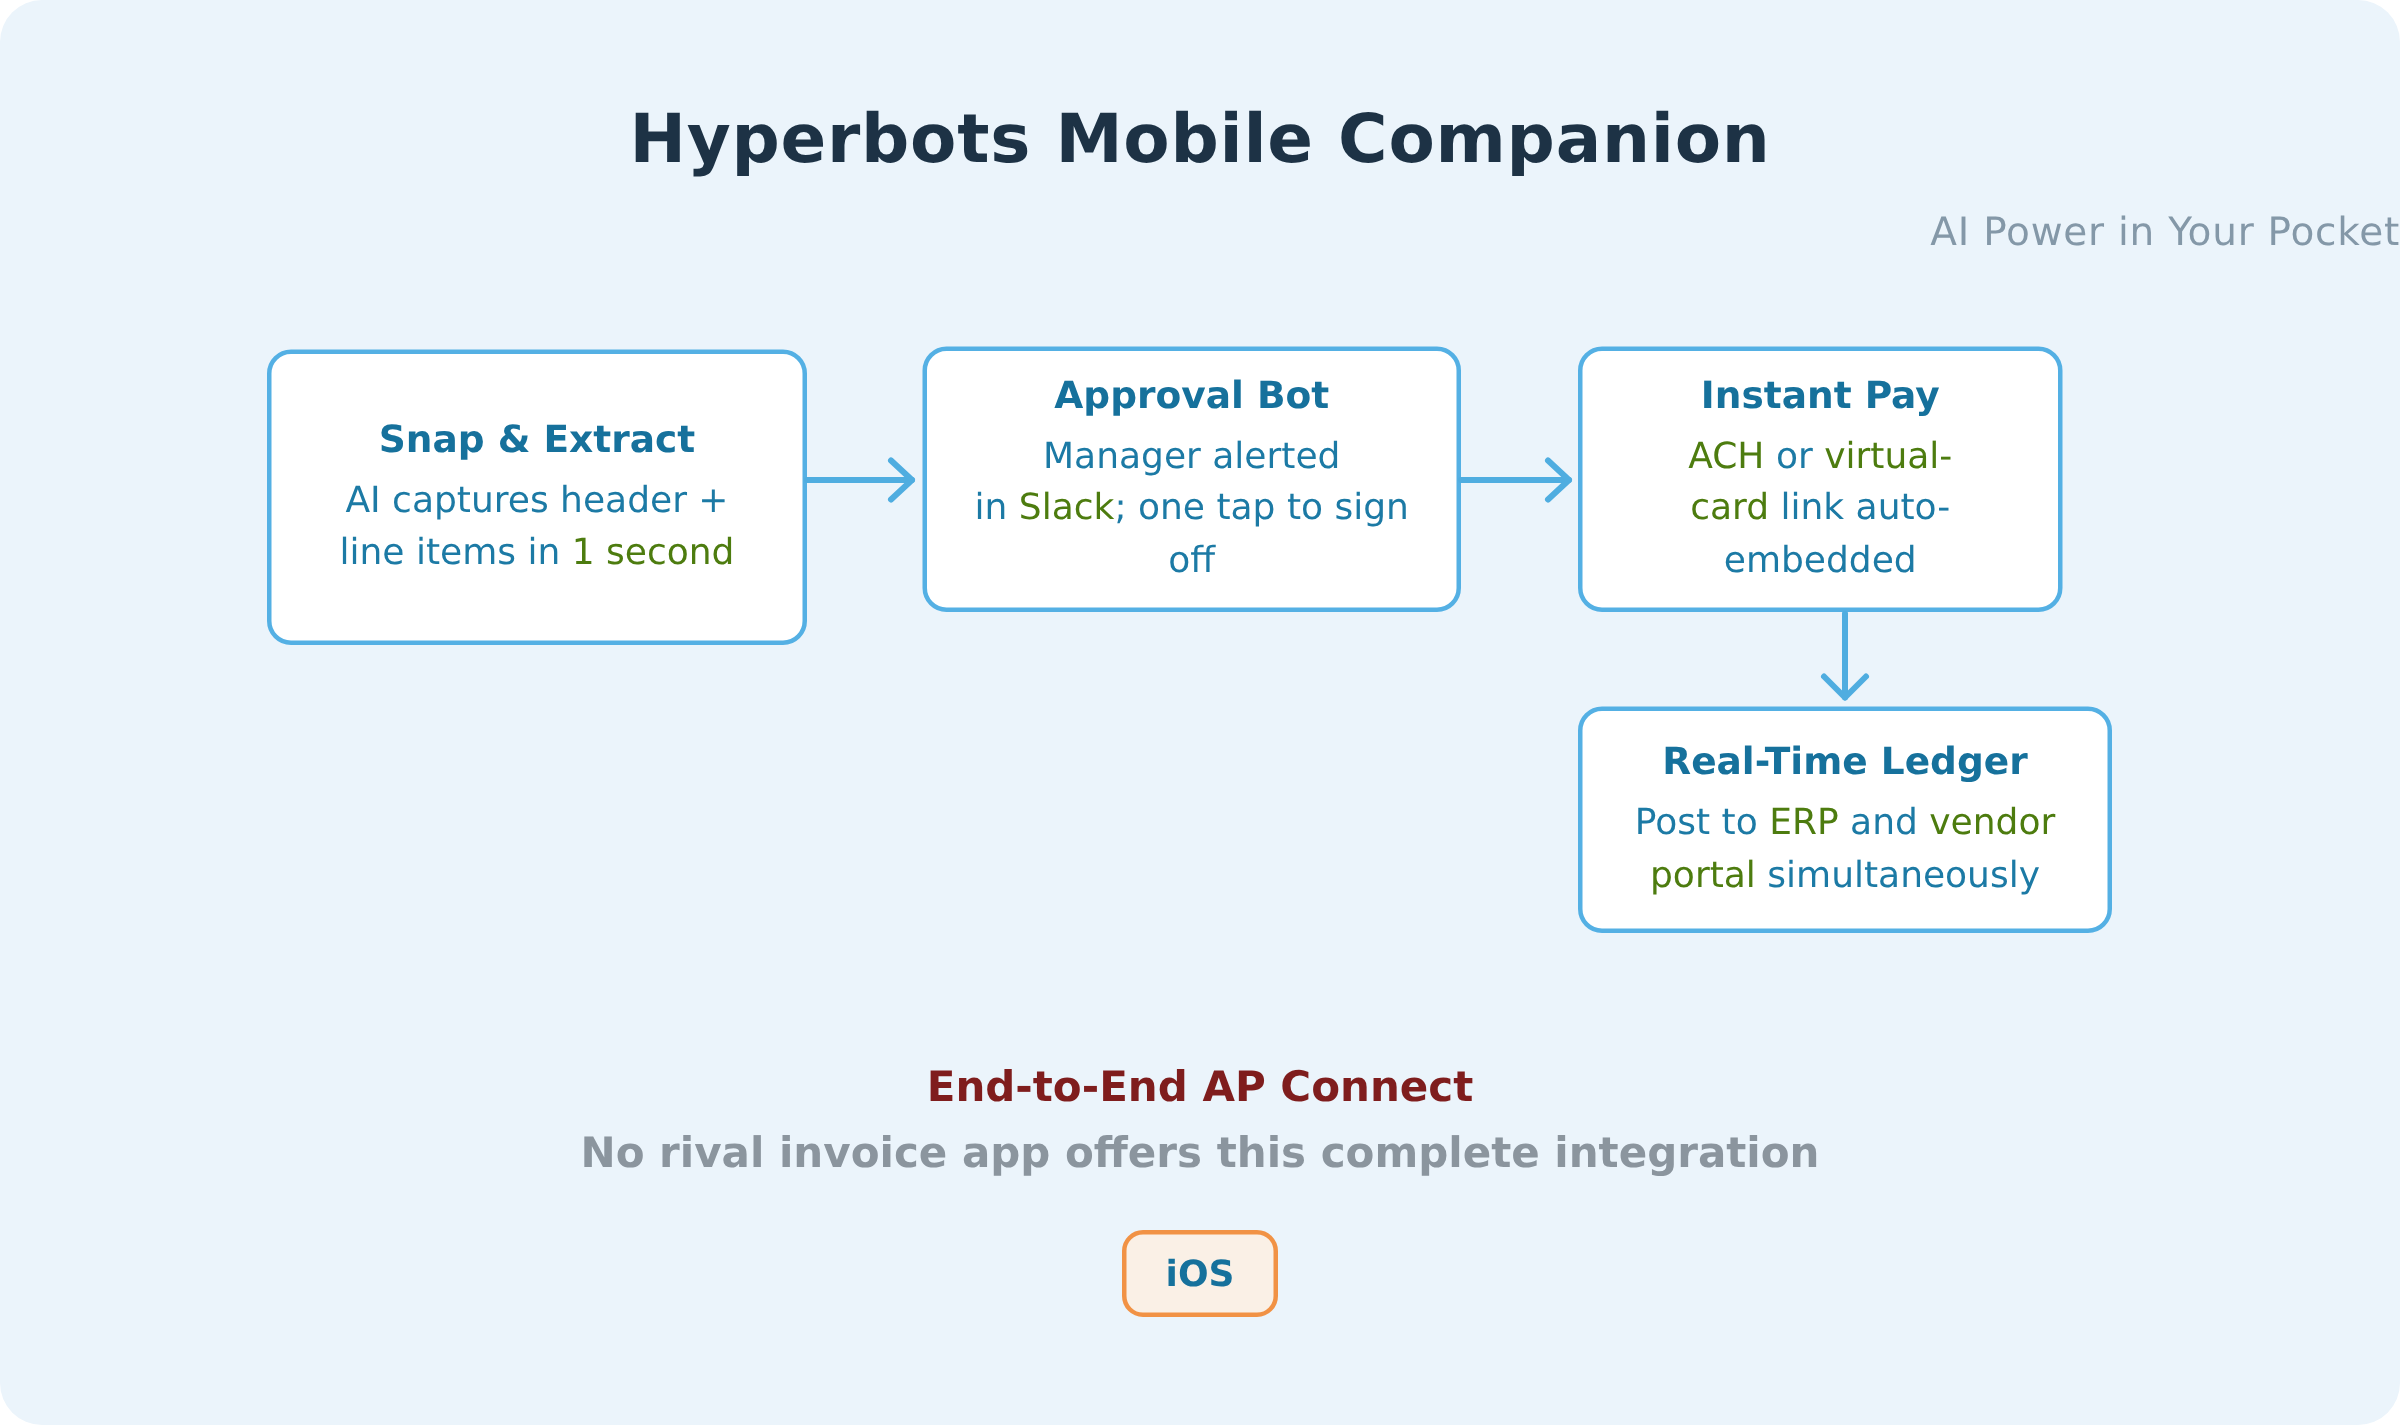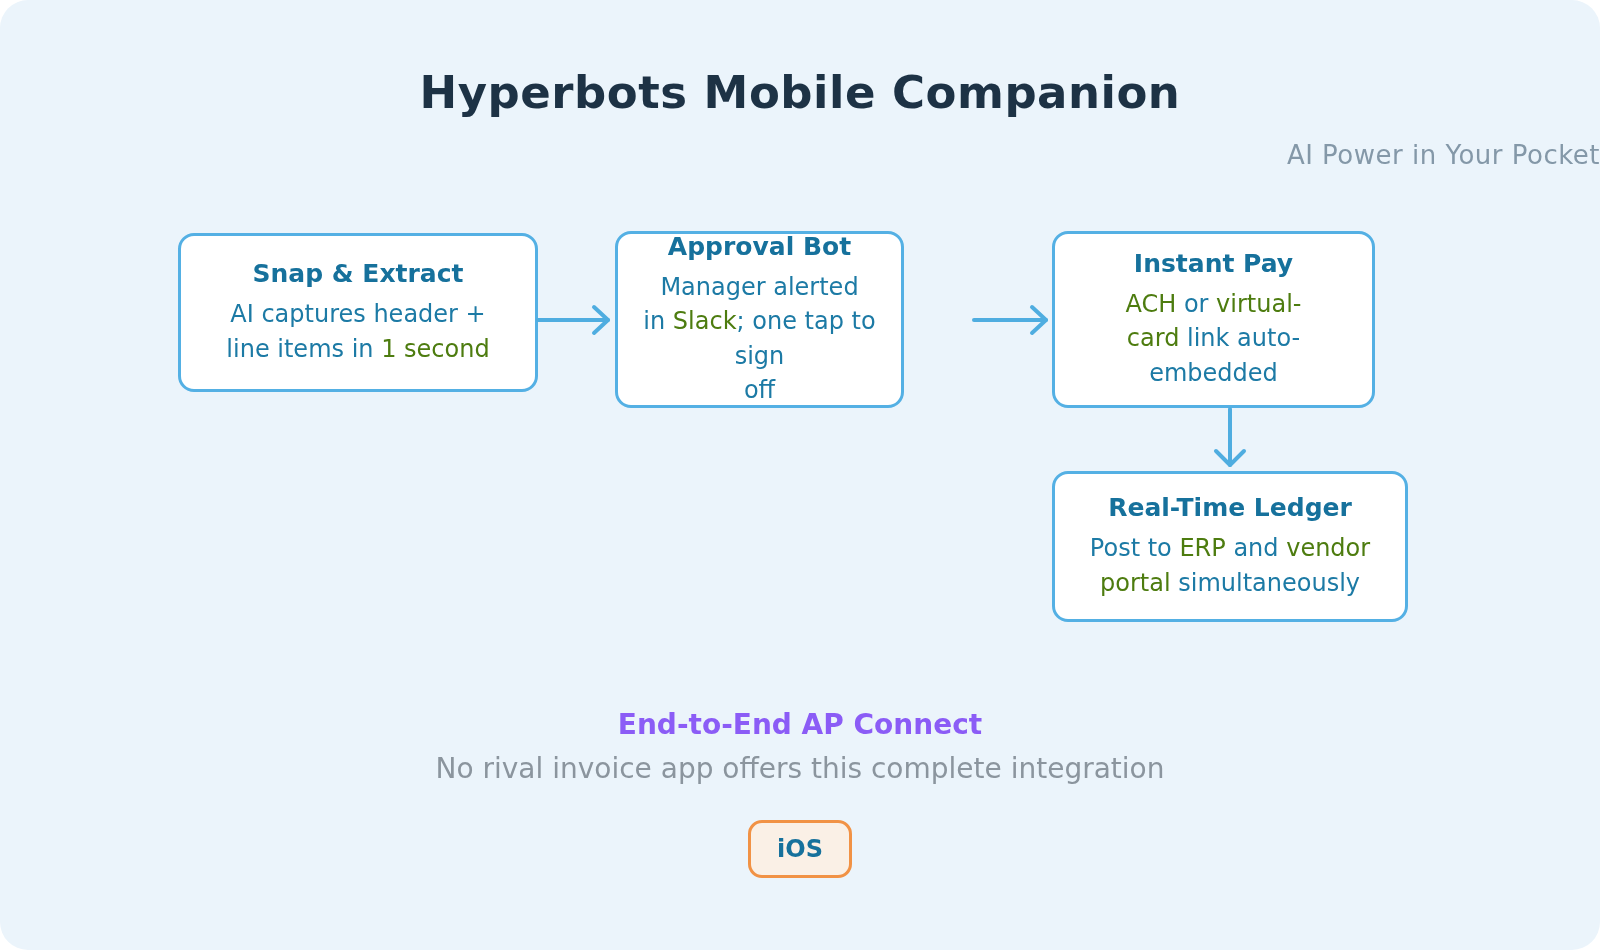--- a/index.html
+++ b/index.html
@@ -47,41 +47,41 @@
     color: #16719c;
     margin-bottom: 9px;
   }
   .node-body {
     font-size: 24px;
     color: #1c7aa5;
     line-height: 1.42;
     white-space: pre-line;
   }
   .node-body b { font-weight: 400; color: #4d7c0f; }
-  .node-1 { left: 178px;  top: 233px; width: 360px; height: 159px; }
-  .node-2 { left: 615px;  top: 231px; width: 289px; height: 177px; }
+  .node-1 { left: 178px;  top: 233px; width: 360px; height: 197px; }
+  .node-2 { left: 615px;  top: 231px; width: 359px; height: 177px; }
   .node-3 { left: 1052px; top: 231px; width: 323px; height: 177px; }
   .node-4 { left: 1052px; top: 471px; width: 356px; height: 151px; }
   
   .arrow { position: absolute; }
   .arrow-1 { left: 536px;  top: 299px; }
   .arrow-2 { left: 972px;  top: 299px; }
   .arrow-3 { left: 1206px; top: 407px; }
   .arrow svg { display: block; }
   
   .footer-title {
     position: absolute; top: 708px; left: 0; width: 100%;
     text-align: center;
     font-size: 28px; font-weight: 700;
-    color: #8b5cf6;
+    color: #7f1d1d;
   }
   .footer-subtitle {
     position: absolute; top: 752px; left: 0; width: 100%;
     text-align: center;
-    font-size: 28px; font-weight: 400;
+    font-size: 28px; font-weight: 700;
     color: #8b959e;
   }
   .badges {
     position: absolute; top: 820px; left: 0; width: 100%;
     display: flex; justify-content: center; gap: 26px;
   }
   .badge {
     background: #faf0e6;
     border: 3px solid #f19245;
     border-radius: 14px;

